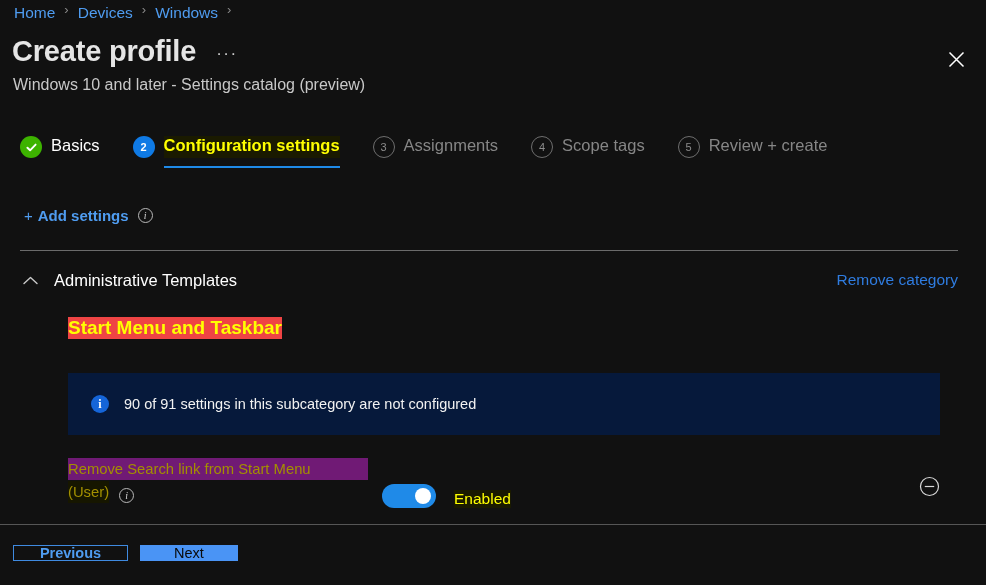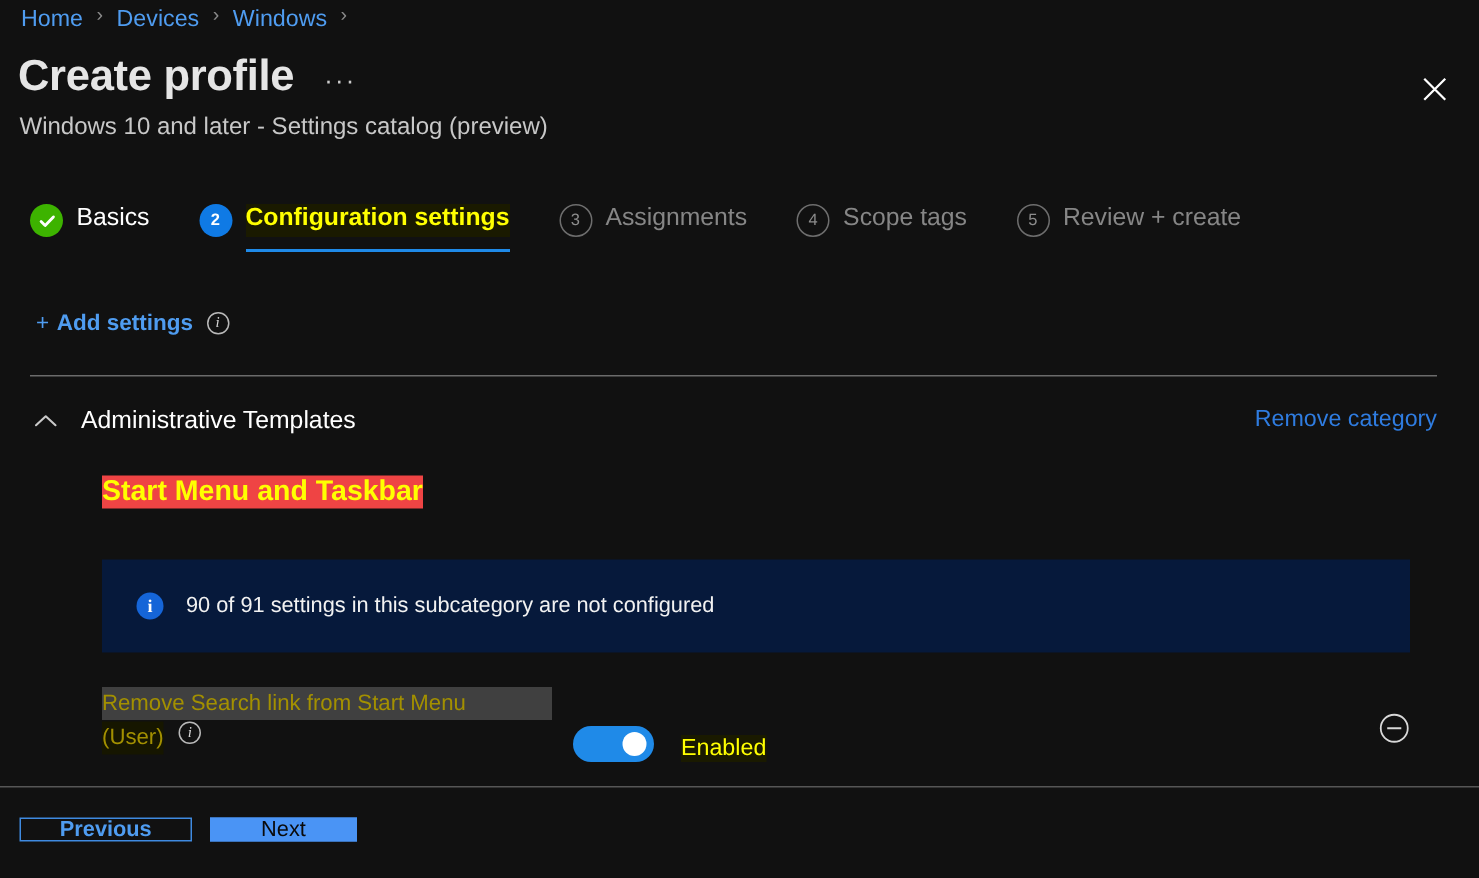--- a/index.html
+++ b/index.html
@@ -280,26 +280,26 @@
     display: flex;
     align-items: flex-start;
   }
   .setting-label-wrap {
     width: 300px;
     flex: 0 0 auto;
   }
   .setting-label {
     font-size: 14.8px;
     color: #a39000;
-    background: #404040;
+    background: #701a75;
     line-height: 1.5;
   }
   .setting-sub {
     display: flex;
-    align-items: flex-start;
+    align-items: flex-end;
     margin-top: 1px;
   }
   .setting-sub .setting-label { background: #161600; }
   .setting-sub .info-icon { margin-left: 10px; }
   .toggle-area {
     display: flex;
     align-items: flex-end;
     margin-left: 14px;
     padding-top: 2px;
     margin-top: 24px;

